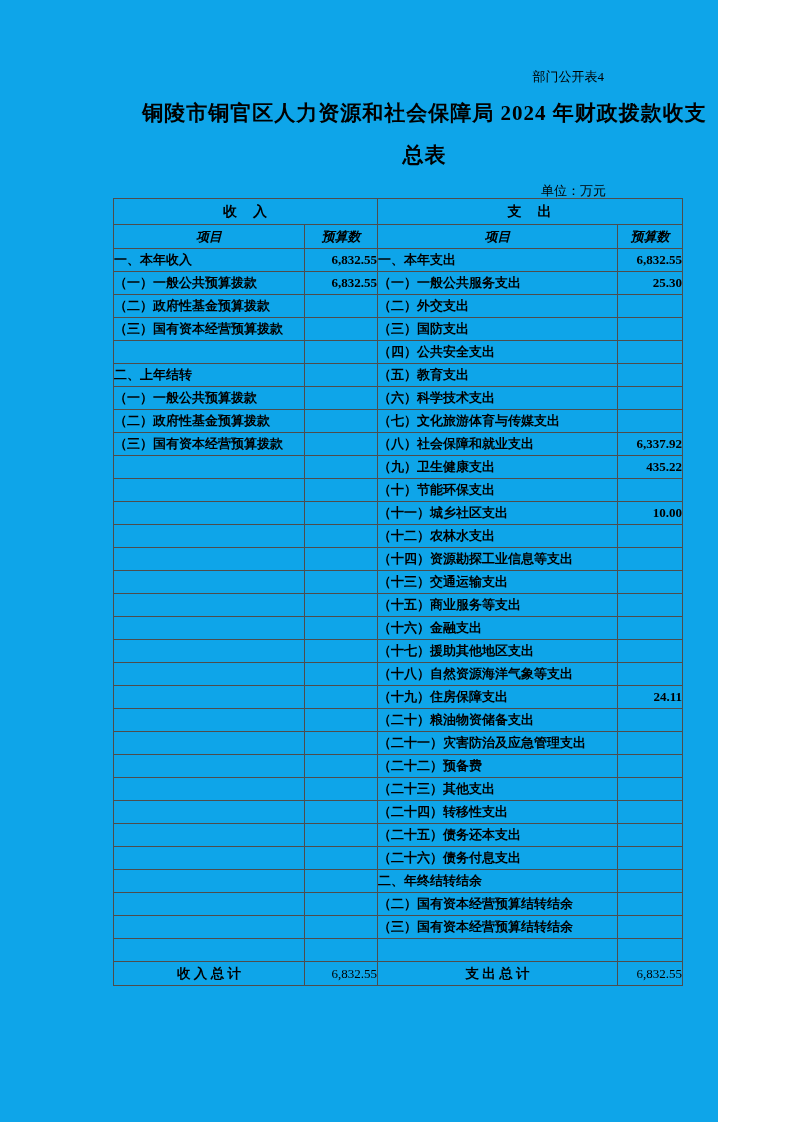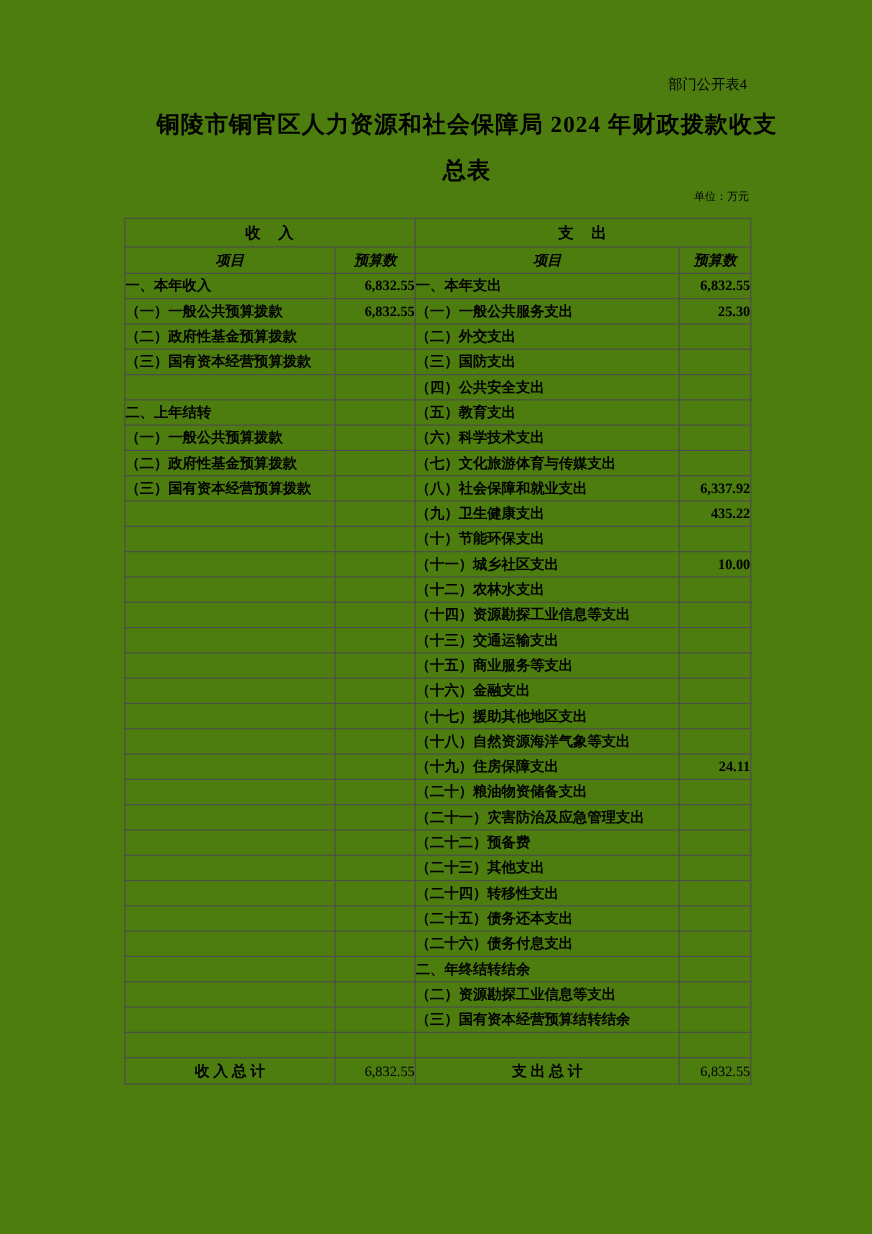--- a/index.html
+++ b/index.html
@@ -2,23 +2,23 @@
 <html><head>
 <meta charset="utf-8">
 <style>
   html, body {
     margin: 0;
     padding: 0;
     background: #ffffff;
   }
   .page {
     position: relative;
-    width: 793px;
+    width: 718px;
     height: 1122px;
-    background: #4d7c0f;
+    background: #0ea5e9;
     color: #000000;
     font-family: "Liberation Serif", "DejaVu Serif", serif;
     box-sizing: border-box;
     overflow: hidden;
   }
   .doc-label {
     position: absolute;
     top: 68px;
     right: 114px;
     font-size: 13px;
@@ -31,23 +31,23 @@
     width: 793px;
     text-align: center;
     font-size: 21px;
     font-weight: bold;
     line-height: 42px;
     letter-spacing: 1px;
     margin-left: 28px;
   }
   .unit-label {
     position: absolute;
-    top: 172px;
+    top: 182px;
     right: 112px;
-    font-size: 10px;
+    font-size: 13px;
   }
   table.budget {
     position: absolute;
     top: 198px;
     left: 113px;
     width: 569px;
     border-collapse: collapse;
     table-layout: fixed;
     font-size: 13px;
   }
@@ -297,21 +297,21 @@
         </tr>
         <tr>
           <td class="item"></td>
           <td class="num"></td>
           <td class="item">二、年终结转结余</td>
           <td class="num"></td>
         </tr>
         <tr>
           <td class="item"></td>
           <td class="num"></td>
-          <td class="item">（二）资源勘探工业信息等支出</td>
+          <td class="item">（二）国有资本经营预算结转结余</td>
           <td class="num"></td>
         </tr>
         <tr>
           <td class="item"></td>
           <td class="num"></td>
           <td class="item">（三）国有资本经营预算结转结余</td>
           <td class="num"></td>
         </tr>
         <tr>
           <td class="item"></td>

